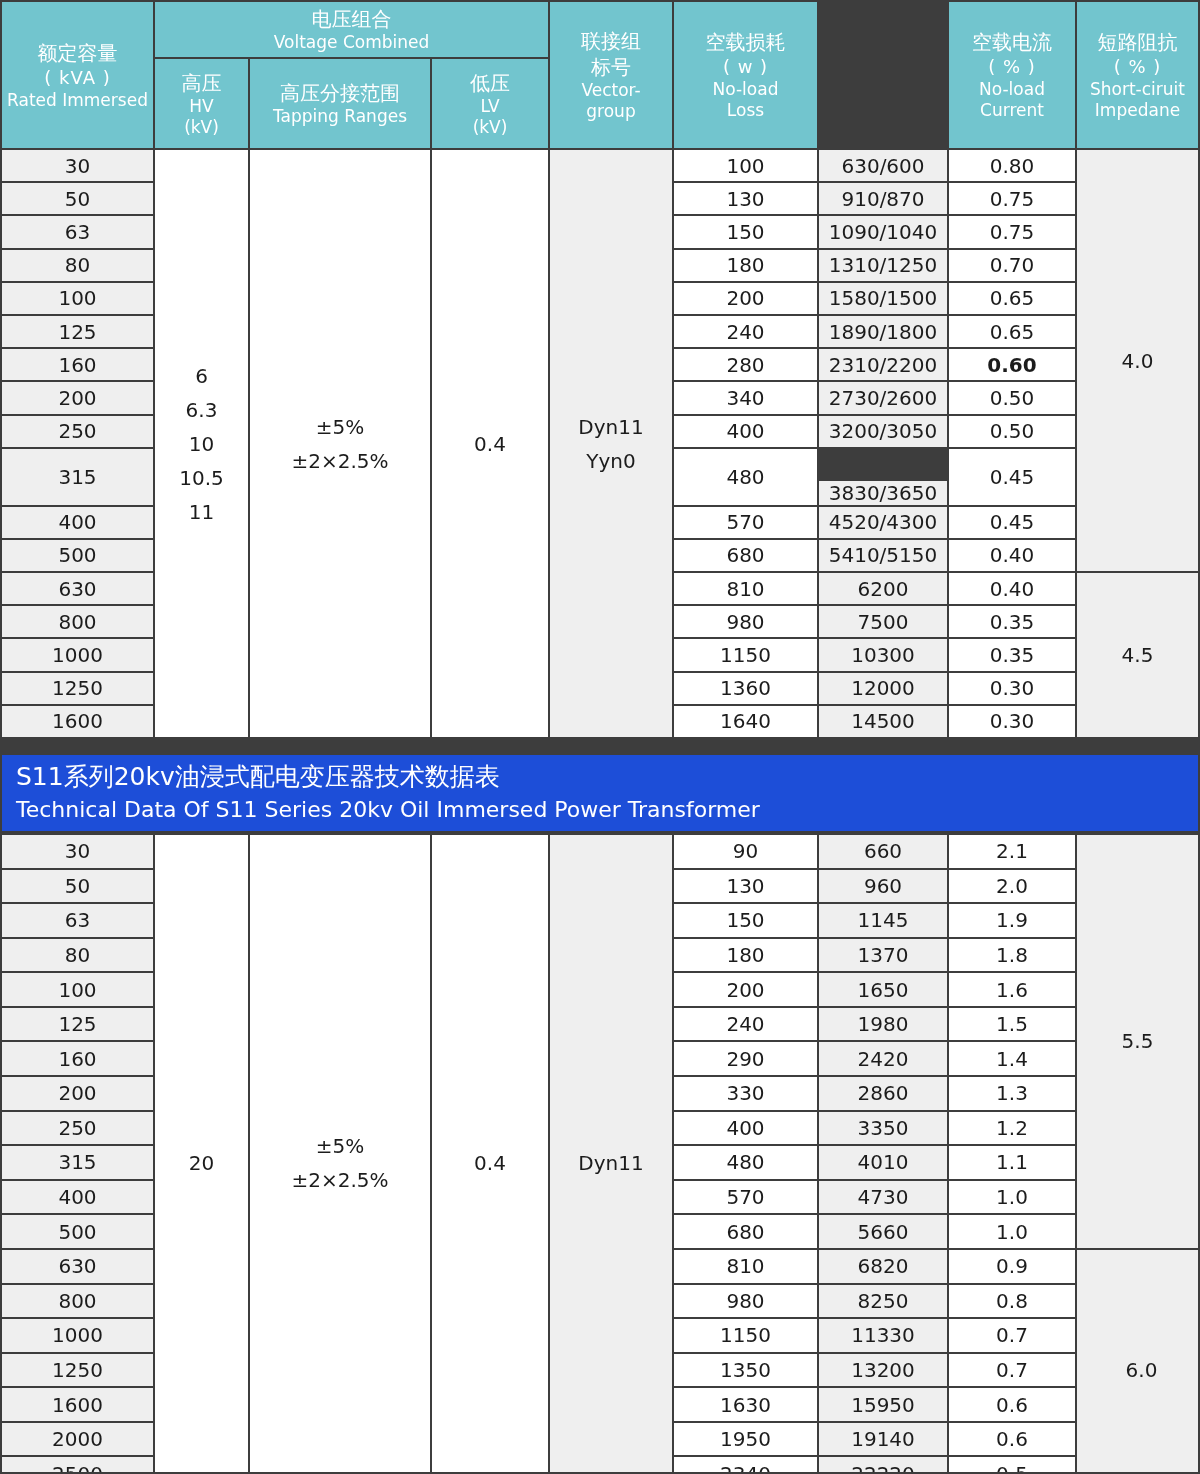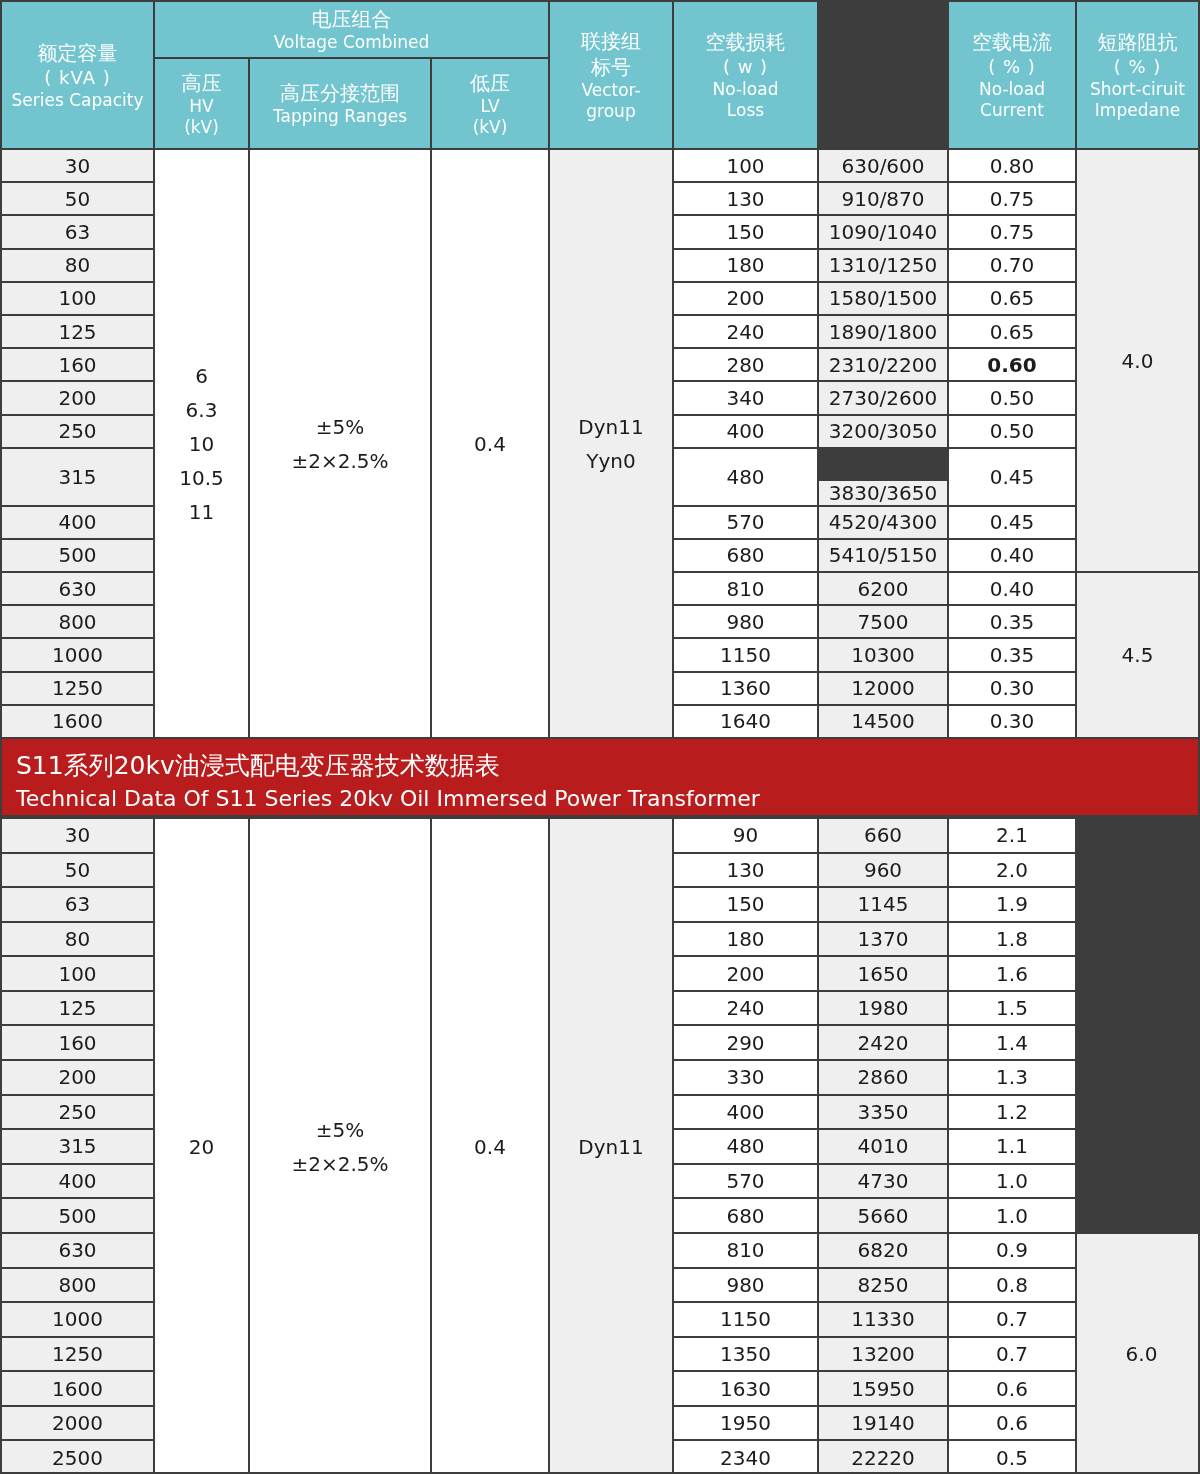--- a/index.html
+++ b/index.html
@@ -35,36 +35,36 @@
   .body-grid{border-top:2px solid #3d3d3d;}
   #section-0{height:587px;}
   #section-1{height:655px;}
   .cell{display:flex;flex-direction:column;align-items:center;justify-content:center;text-align:center;
         font-size:20px;color:#1c1c1c;}
   .c-gray{background:#efefef;}
   .c-white{background:#ffffff;}
   .bline{line-height:34px;}
 
   
-  .banner{height:80px;box-sizing:border-box;background:#b91c1c;color:#ffffff;
+  .banner{height:80px;box-sizing:border-box;background:#1d4ed8;color:#ffffff;
           border-top:2px solid #3d3d3d;border-bottom:2px solid #3d3d3d;
-          display:flex;flex-direction:column;justify-content:flex-end;padding-left:14px;}
+          display:flex;flex-direction:column;justify-content:center;padding-left:14px;margin-top:16px;}
   .banner .b1{font-size:25px;line-height:34px;}
   .banner .b2{font-size:22px;line-height:32px;}
 </style>
 </head>
 <body>
 
 <div class="page">
 
   <div class="header-grid">
     <div class="hcell h-cap">
       <div class="hz">额定容量</div>
       <div class="hp">( kVA )</div>
-      <div class="he">Series Capacity</div>
+      <div class="he">Rated Immersed</div>
     </div>
     <div class="hcell h-vc">
       <div class="hz">电压组合</div>
       <div class="he">Voltage Combined</div>
     </div>
     <div class="hcell h-hv">
       <div class="hz">高压</div>
       <div class="he">HV</div>
       <div class="he">(kV)</div>
     </div>
@@ -282,16 +282,17 @@
       <div class="cell c-white" style="grid-area: 1 / 3 / 20;">
         <div class="bline">±5%</div>
         <div class="bline">±2×2.5%</div>
       </div>
       <div class="cell c-white" style="grid-area: 1 / 4 / 20;">
         <div class="bline">0.4</div>
       </div>
       <div class="cell c-gray" style="grid-area: 1 / 5 / 20;">
         <div class="bline">Dyn11</div>
       </div>
+      <div class="cell c-gray" style="grid-area: 1 / 9 / 13;">5.5</div>
       <div class="cell c-gray" style="grid-area: 13 / 9 / 20; padding-left: 8px;">6.0</div>
     </div>
 
 </div>
 
 </body></html>

